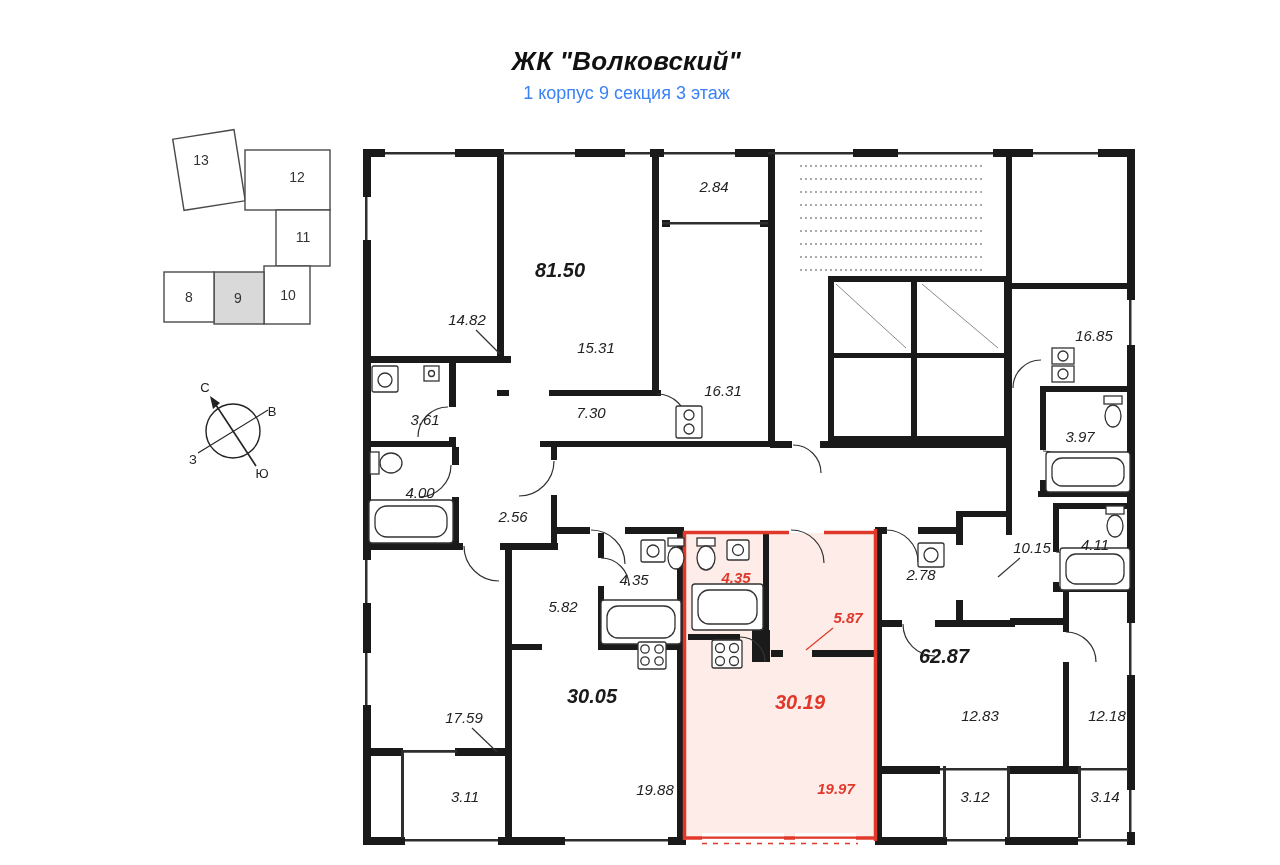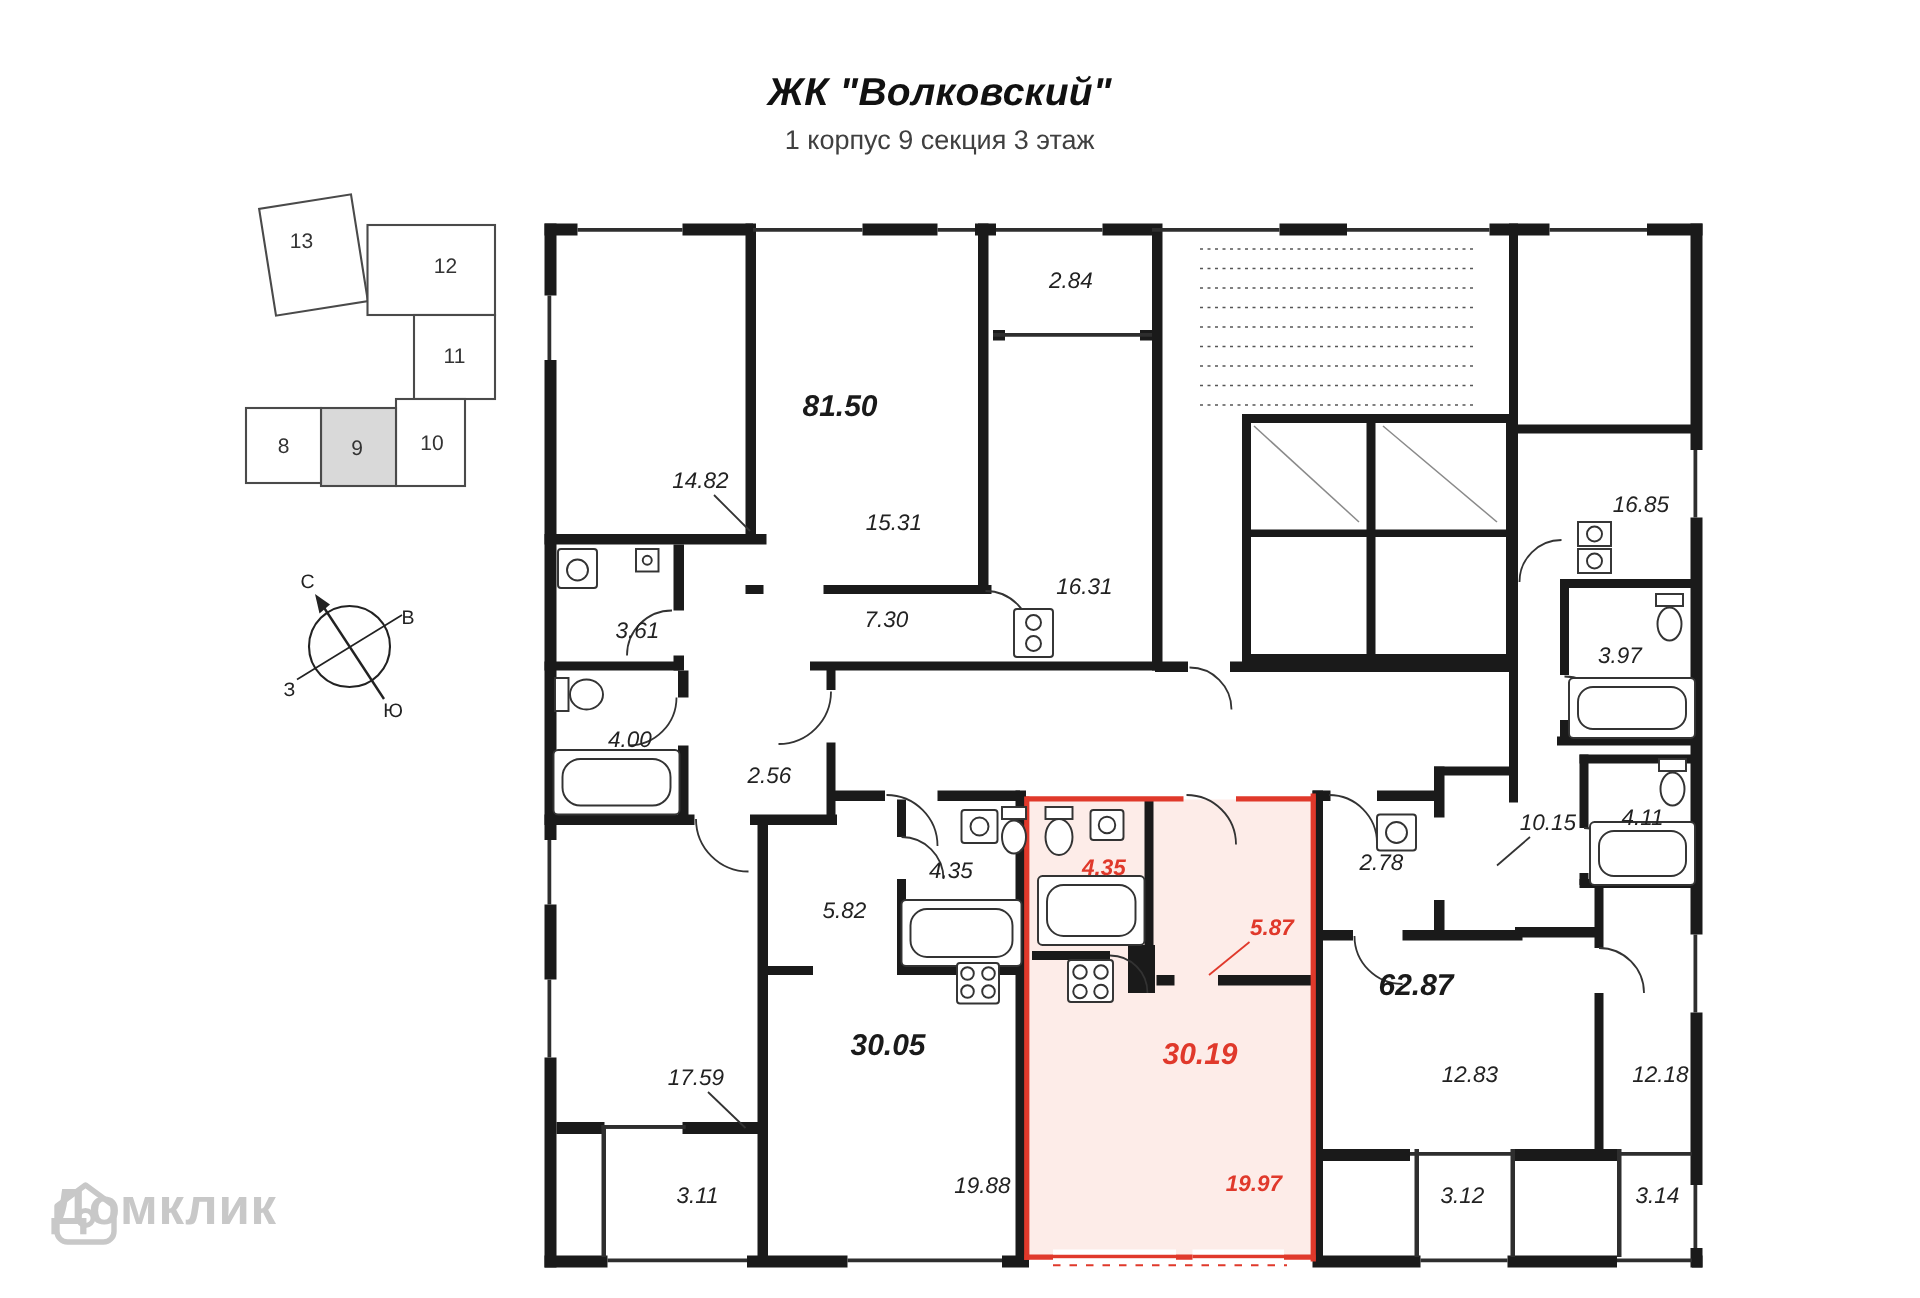--- a/index.html
+++ b/index.html
@@ -1,20 +1,20 @@
 <!DOCTYPE html>
 <html><head>
 <meta charset="utf-8">
 <style>
   html,body{margin:0;padding:0;background:#ffffff;}
   .page{position:relative;width:1280px;height:865px;background:#fff;overflow:hidden;
         font-family:"Liberation Sans",sans-serif;}
   .hdr{position:absolute;top:46px;left:0;width:1253px;text-align:center;color:#111;}
   .hdr h1{margin:0;font-size:26px;font-weight:bold;font-style:italic;letter-spacing:.2px;}
-  .hdr .sub{margin-top:6px;font-size:18px;color:#404040;}
+  .hdr .sub{margin-top:6px;font-size:18px;color:#3b82f6;}
   svg{position:absolute;top:0;left:0;}
   text{font-family:"Liberation Sans",sans-serif;}
   .lbl{font-size:15px;font-style:italic;fill:#222;}
   .lbl-big{font-size:20px;font-style:italic;font-weight:bold;fill:#1a1a1a;}
   .lblr{font-size:15px;font-style:italic;font-weight:bold;}
   .lblr-big{font-size:20px;font-style:italic;font-weight:bold;}
   .map-lbl{font-size:14px;fill:#333;font-style:normal;}
   .cmp-lbl{font-size:13px;fill:#222;font-style:normal;}
   .wm{position:absolute;left:34px;top:786px;display:flex;align-items:center;gap:10px;}
   .wm span{font-size:34px;font-weight:600;color:#c8c8c8;letter-spacing:.5px;}
@@ -373,21 +373,14 @@
       <g text-anchor="middle" fill="#e0392b">
         <text class="lblr" x="736" y="583">4.35</text>
         <text class="lblr" x="848" y="623">5.87</text>
         <text class="lblr-big" x="800" y="709">30.19</text>
         <text class="lblr" x="836" y="794">19.97</text>
       </g>
 
     </g>
   </svg>
 
-  <div class="wm">
-    <svg width="46" height="46" viewBox="0 0 46 46">
-      <path d="M 23 4 L 42 18 V 35 a 7 7 0 0 1 -7 7 H 11 a 7 7 0 0 1 -7 -7 V 18 Z" fill="none" stroke="#c8c8c8" stroke-width="3.6" stroke-linejoin="round"></path>
-      <circle cx="23" cy="26" r="5" fill="none" stroke="#c8c8c8" stroke-width="3.2"></circle>
-    </svg>
-    <span>Домклик</span>
-  </div>
 
 </div>
 
 </body></html>

